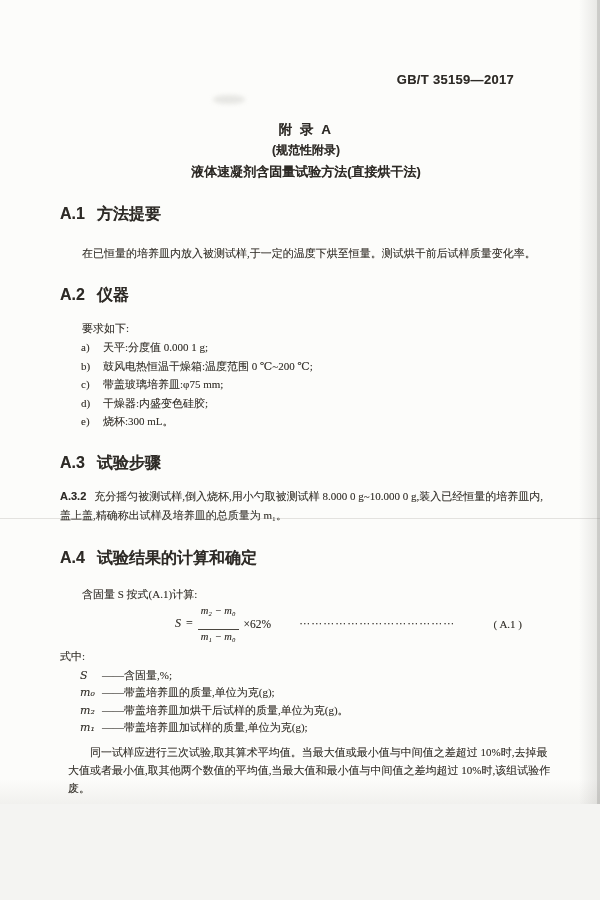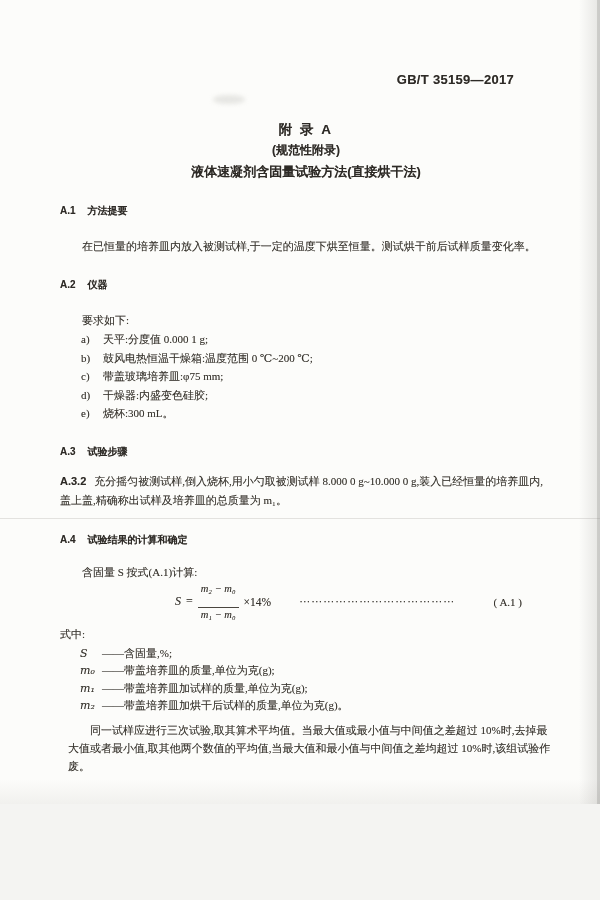--- a/index.html
+++ b/index.html
@@ -26,25 +26,25 @@
   }
   .appendix{margin-top:32px;text-align:center;
     font-family:"Liberation Sans","DejaVu Sans",sans-serif;
     font-weight:bold;color:#2d2a26;line-height:21px;}
   .appendix .l1{font-size:13.5px;letter-spacing:2px;}
   .appendix .l2{font-size:12px;}
   .appendix .l3{font-size:13px;}
   .sec-heading{
     margin-top:22px;
     font-family:"Liberation Sans","DejaVu Sans",sans-serif;
-    font-weight:bold;font-size:10px;color:#2d2a26;
+    font-weight:bold;font-size:16px;color:#2d2a26;
   }
   .sec-heading .num{margin-right:12px;}
   .para{margin-top:19px;line-height:19px;text-indent:2em;}
-  .intro{margin-top:19px;line-height:18px;text-indent:2em;}
+  .intro{margin-top:13px;line-height:18px;text-indent:2em;}
   .equip-list{margin-top:1px;}
   .equip-item{padding-left:21px;line-height:18.5px;}
   .equip-item .lbl{display:inline-block;width:22px;}
   .clauses{margin-top:13px;}
   .clause{line-height:19.5px;}
   .clause .clause-num{
     font-family:"Liberation Sans","DejaVu Sans",sans-serif;
     font-weight:bold;color:#2d2a26;margin-right:8px;
   }
   .lead{margin-top:16px;line-height:18px;text-indent:2em;}
@@ -133,39 +133,39 @@
 
     <div class="formula-row">
       <div class="formula-spacer"></div>
       <div class="formula">
         <span>S</span>
         <span class="eq">=</span>
         <span class="frac">
           <span class="fnum">m₂ − m₀</span>
           <span class="fden">m₁ − m₀</span>
         </span>
-        <span class="mult">×14%</span>
+        <span class="mult">×62%</span>
       </div>
       <div class="leader">⋯⋯⋯⋯⋯⋯⋯⋯⋯⋯⋯⋯⋯</div>
       <div class="formula-label">( A.1 )</div>
     </div>
 
     <div class="shizhong">式中:</div>
     <div class="defs">
       <div class="def-row">
         <span class="term">S</span><span>——</span><span>含固量,%;</span>
       </div>
       <div class="def-row">
         <span class="term">m₀</span><span>——</span><span>带盖培养皿的质量,单位为克(g);</span>
       </div>
       <div class="def-row">
-        <span class="term">m₁</span><span>——</span><span>带盖培养皿加试样的质量,单位为克(g);</span>
+        <span class="term">m₂</span><span>——</span><span>带盖培养皿加烘干后试样的质量,单位为克(g)。</span>
       </div>
       <div class="def-row">
-        <span class="term">m₂</span><span>——</span><span>带盖培养皿加烘干后试样的质量,单位为克(g)。</span>
+        <span class="term">m₁</span><span>——</span><span>带盖培养皿加试样的质量,单位为克(g);</span>
       </div>
     </div>
 
     <div class="note">同一试样应进行三次试验,取其算术平均值。当最大值或最小值与中间值之差超过 10%时,去掉最大值或者最小值,取其他两个数值的平均值,当最大值和最小值与中间值之差均超过 10%时,该组试验作废。</div>
 
   </div>
 
   <div class="page-number">7</div>
 </div>
 

